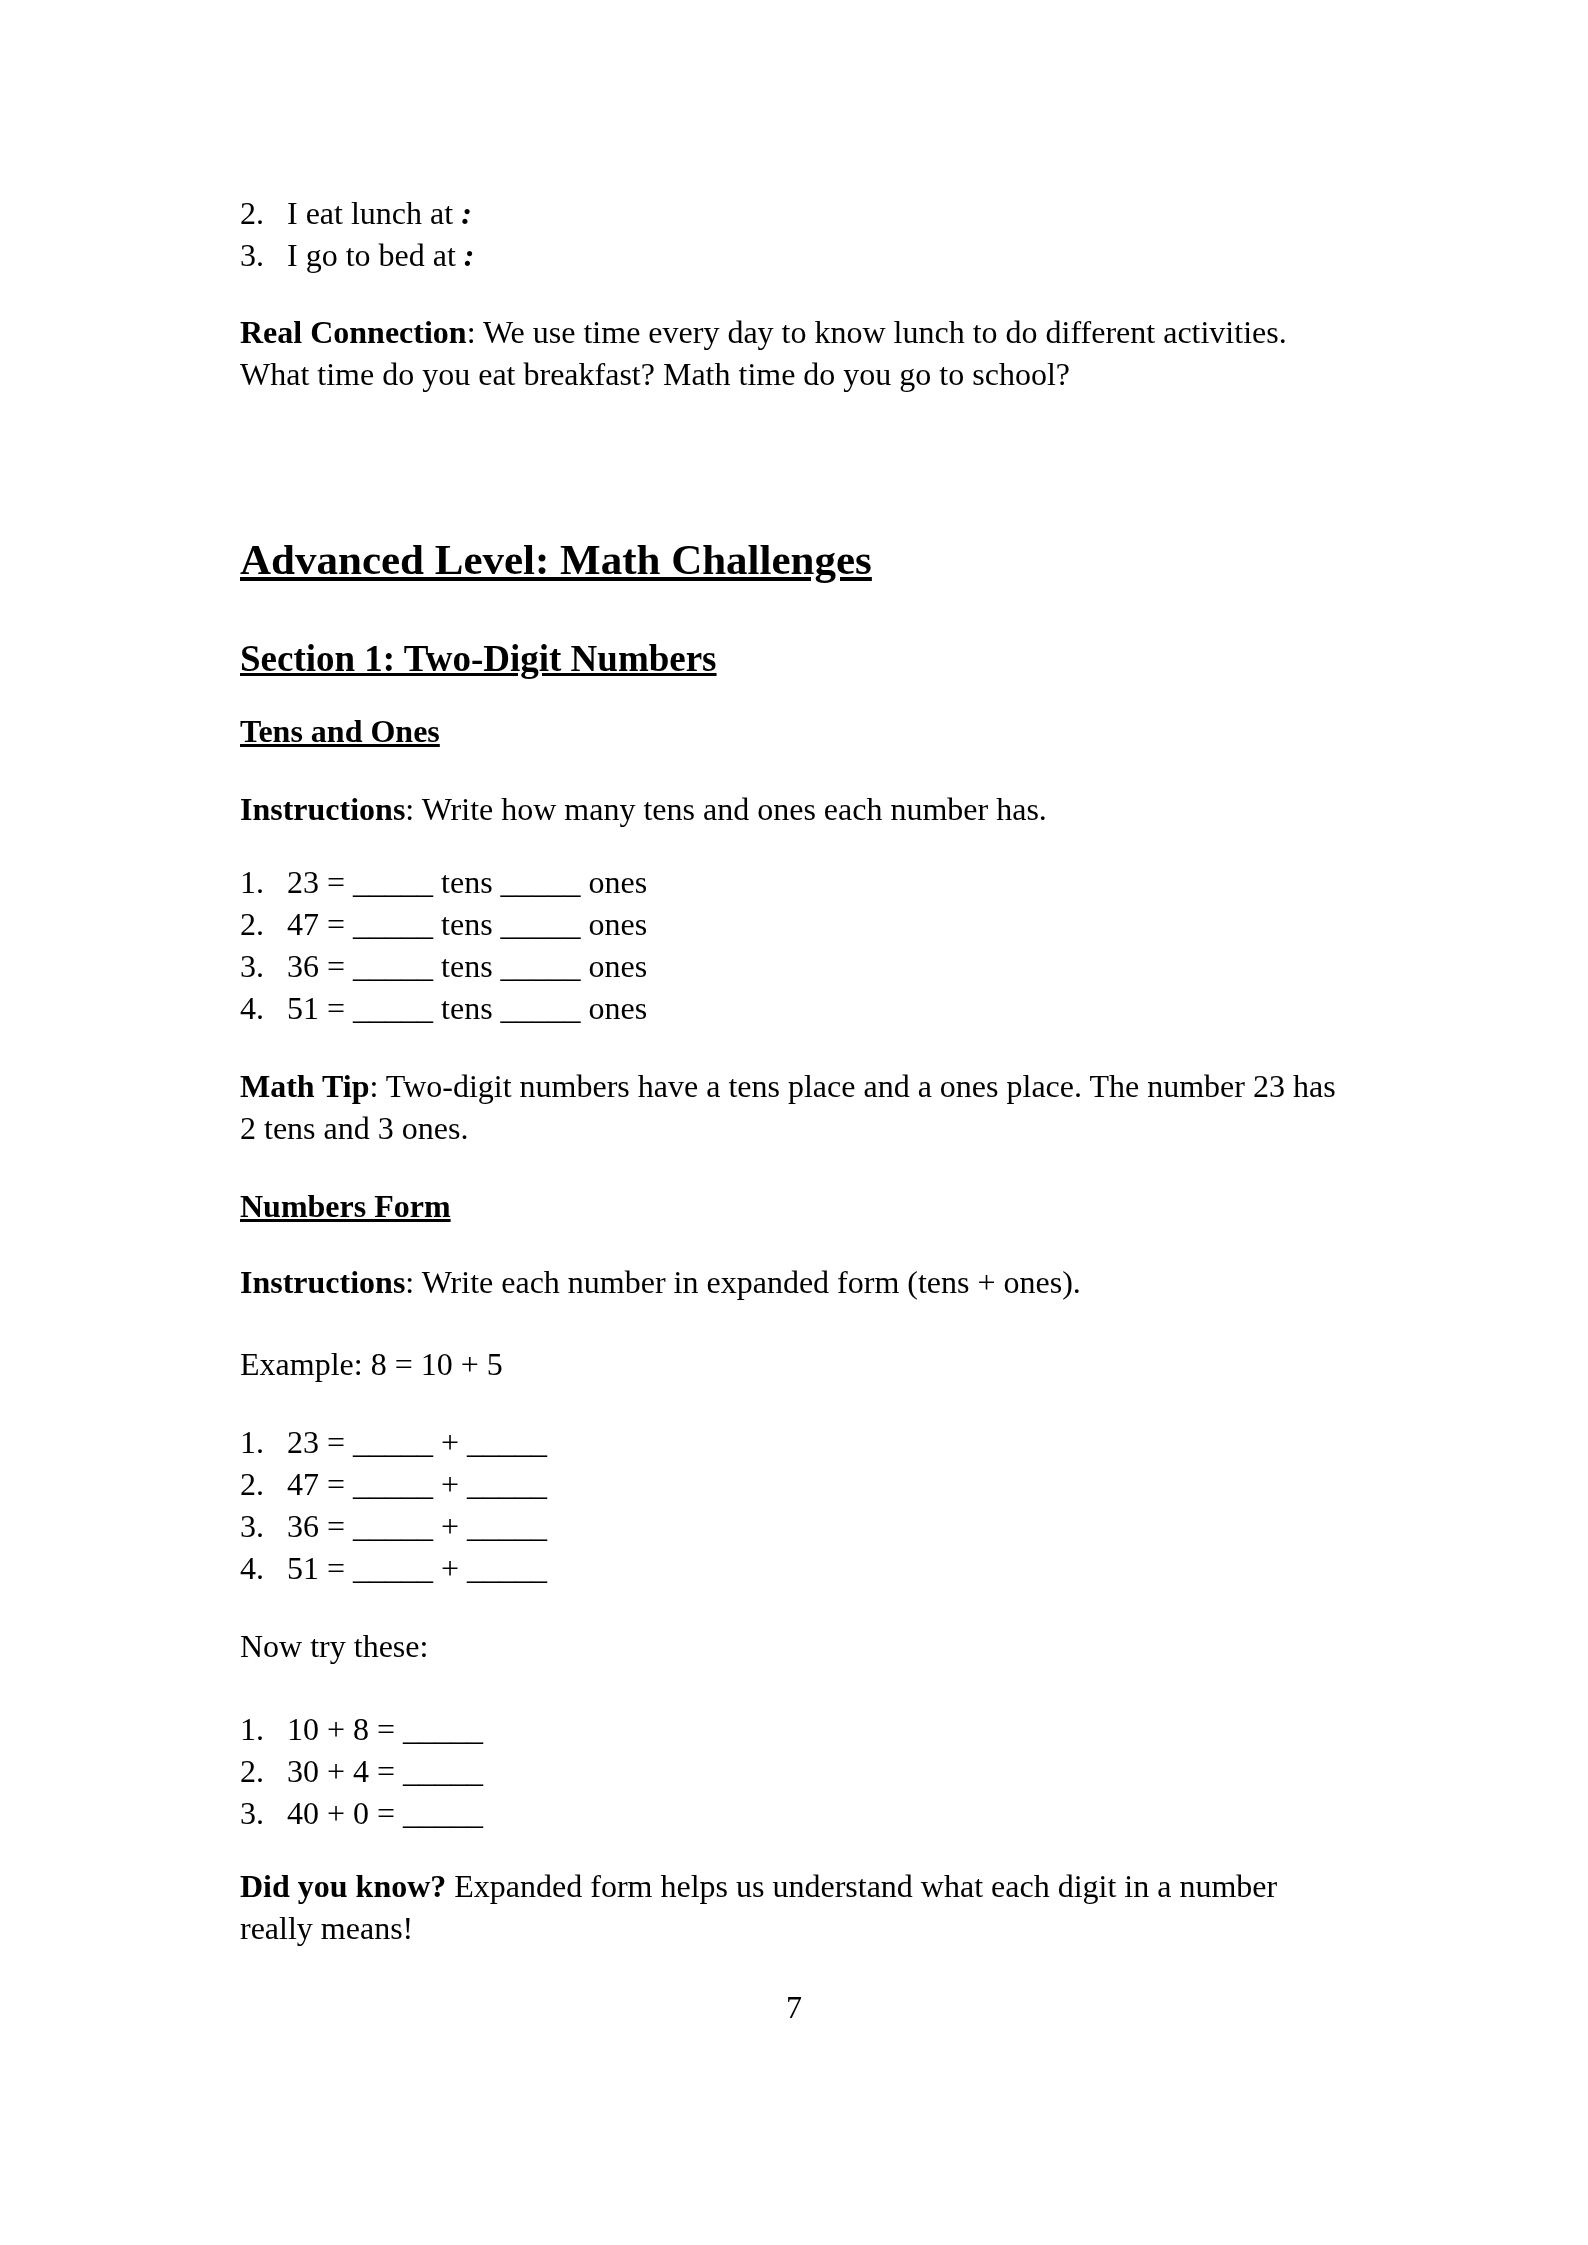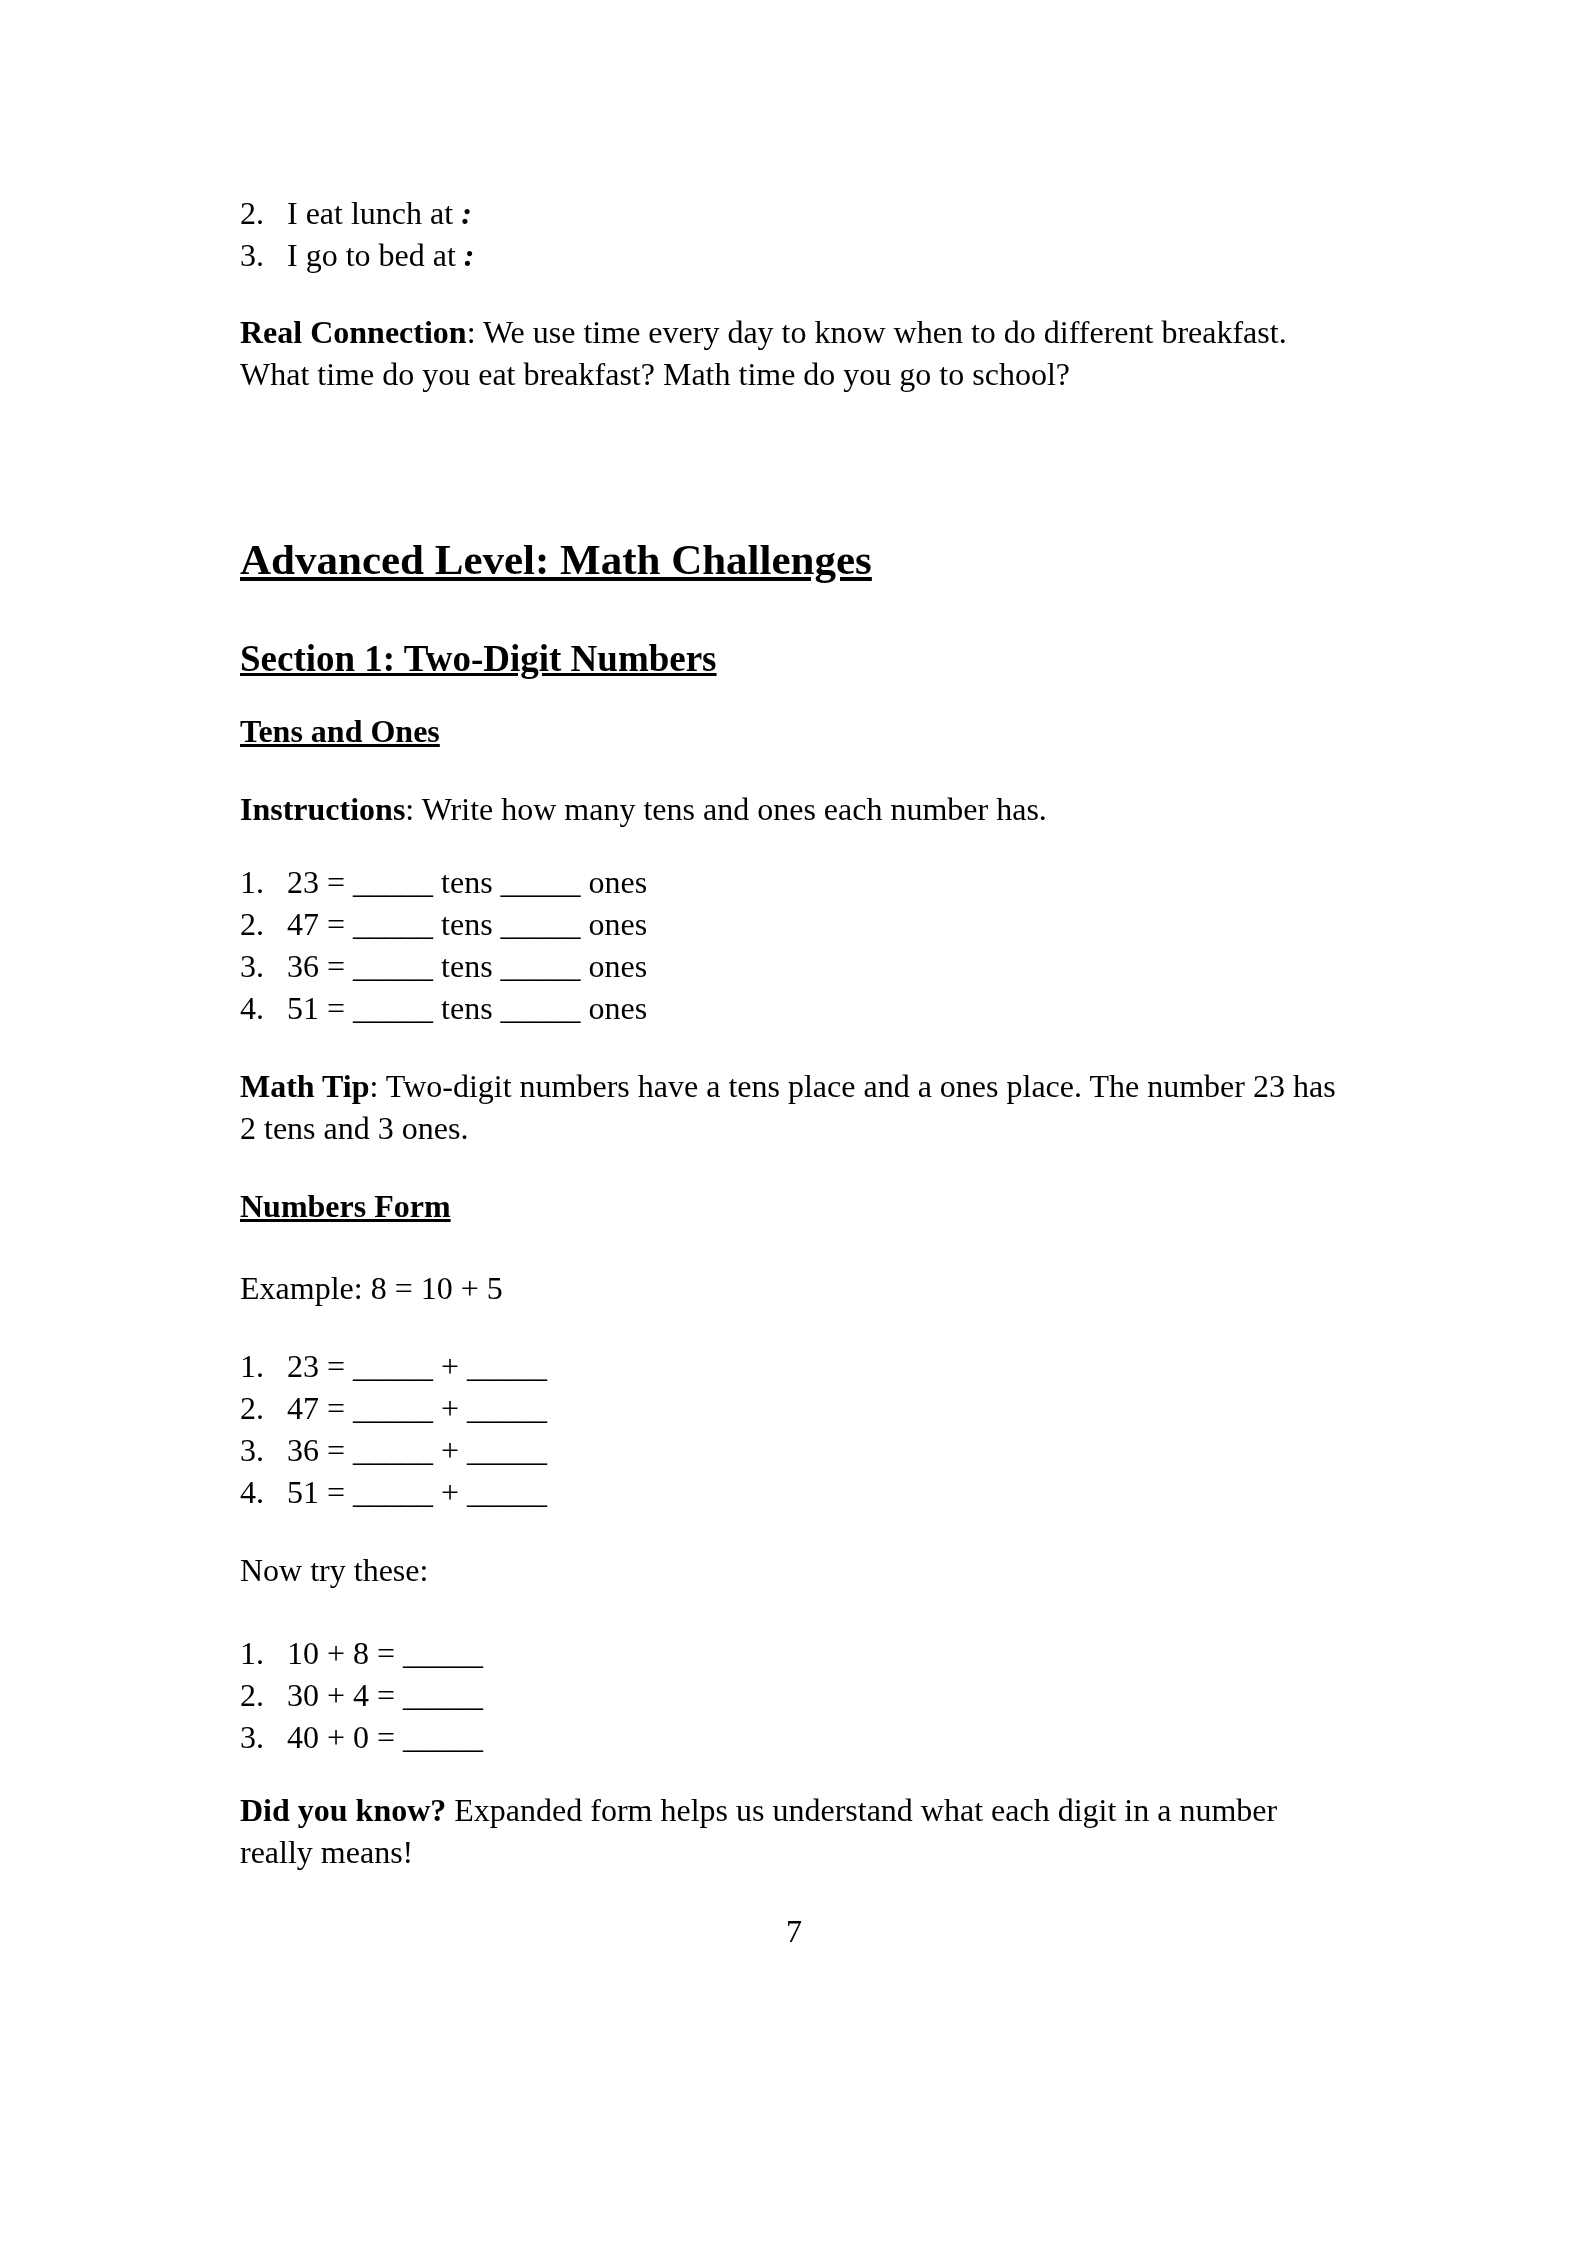--- a/index.html
+++ b/index.html
@@ -50,21 +50,21 @@
         <span class="marker">2.</span>
         <span>I eat lunch at</span> <span class="bi">:</span>
       </div>
       <div class="li">
         <span class="marker">3.</span>
         <span>I go to bed at</span> <span class="bi">:</span>
       </div>
     </div>
 
     <p class="real-connection">
-      <span class="b">Real Connection</span><span>:</span> <span>We use time every day to know when to do different breakfast.</span>
+      <span class="b">Real Connection</span><span>:</span> <span>We use time every day to know lunch to do different activities.</span>
       <span class="line2">What time do you eat breakfast? Math time do you go to school?</span>
     </p>
 
     <h1>Advanced Level: Math Challenges</h1>
 
     <h2>Section 1: Two-Digit Numbers</h2>
 
     <h3 class="h3-tens">Tens and Ones</h3>
 
     <p class="instr-tens">
@@ -90,20 +90,23 @@
       </div>
     </div>
 
     <p class="math-tip">
       <span class="b">Math Tip</span><span>:</span> <span>Two-digit numbers have a tens place and a ones place. The number 23 has</span>
       <span class="line2">2 tens and 3 ones.</span>
     </p>
 
     <h3 class="h3-expanded">Numbers Form</h3>
 
+    <p class="instr-expanded">
+      <span class="b">Instructions</span><span>:</span> <span>Write each number in expanded form (tens + ones).</span>
+    </p>
 
     <p class="example">Example: 8 = 10 + 5</p>
 
     <div class="list list-expanded">
       <div class="li">
         <span class="marker">1.</span>
         <span>23</span> <span>=</span> <span>_____</span> <span>+</span> <span>_____</span>
       </div>
       <div class="li">
         <span class="marker">2.</span>

